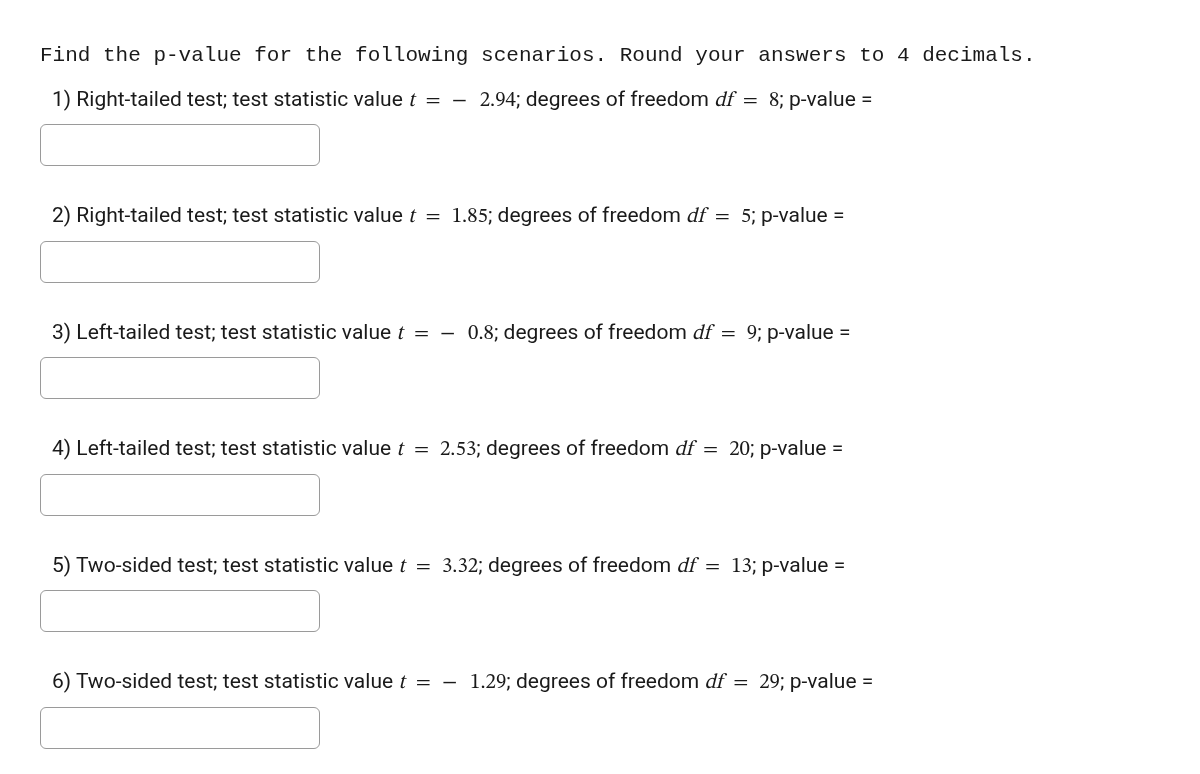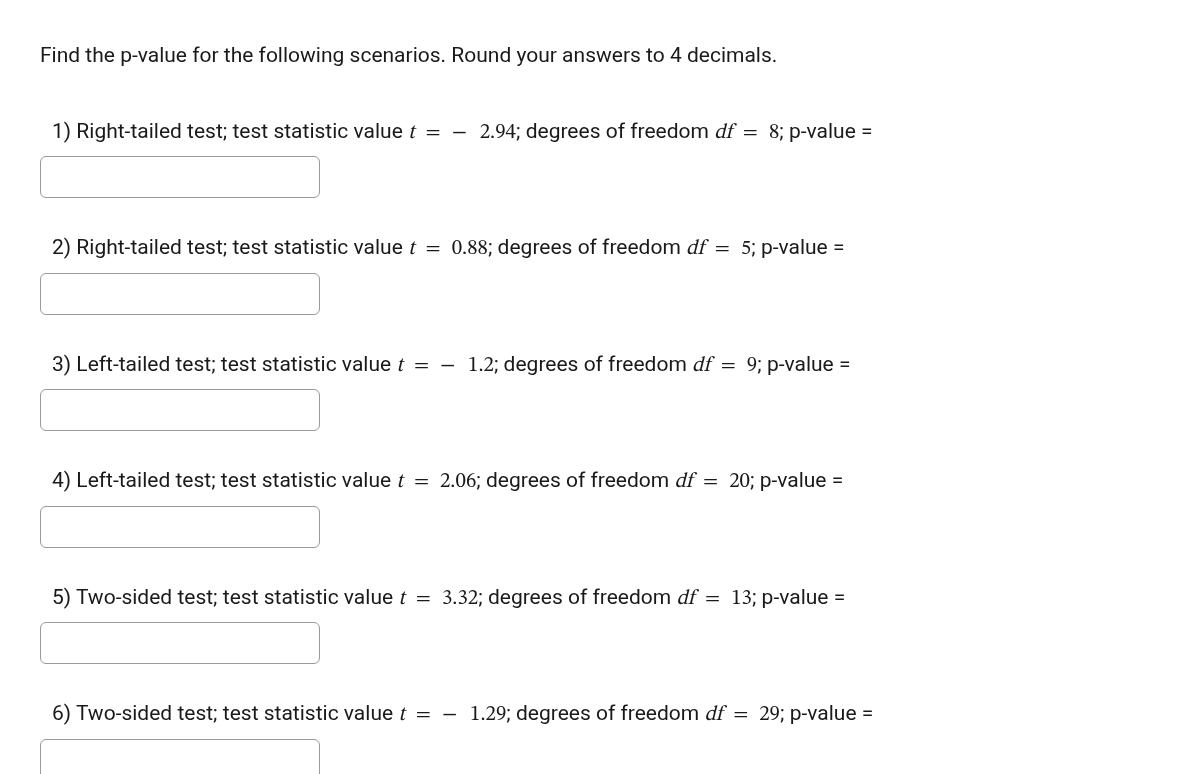--- a/index.html
+++ b/index.html
@@ -5,21 +5,22 @@
     body {
       margin: 0;
       padding: 40px 40px;
       font-family: "Segoe UI", Roboto, "Helvetica Neue", Arial, sans-serif;
       font-size: 21px;
       color: #1a1a1a;
       background: #ffffff;
       line-height: 1.5;
     }
     .instructions {
-      margin-bottom: 44px;
+      margin-bottom: 12px;
+      font-family: Liberation Mono, monospace;
     }
     .question {
       margin-bottom: 10px;
     }
     .question-text {
       margin-bottom: 8px;
       margin-left: 12px;
     }
     .question-text span {
       white-space: normal;
@@ -59,35 +60,35 @@
 
 <div class="question">
   <div class="question-text">
     <span>1) </span><span>Right-tailed test; </span><span>test statistic value </span><span class="math-var">t</span><span class="math-eq"> = </span><span class="math-neg"> − </span><span class="math-num">2.94</span><span>; degrees of freedom </span><span class="math-var">df</span><span class="math-eq"> = </span><span class="math-num">8</span><span>; p-value =</span>
   </div>
   <input type="text" class="answer-input" style="">
 </div>
 
 <div class="question">
   <div class="question-text">
-    <span>2) </span><span>Right-tailed test; </span><span>test statistic value </span><span class="math-var">t</span><span class="math-eq"> = </span><span class="math-num">0.88</span><span>; degrees of freedom </span><span class="math-var">df</span><span class="math-eq"> = </span><span class="math-num">5</span><span>; p-value =</span>
+    <span>2) </span><span>Right-tailed test; </span><span>test statistic value </span><span class="math-var">t</span><span class="math-eq"> = </span><span class="math-num">1.85</span><span>; degrees of freedom </span><span class="math-var">df</span><span class="math-eq"> = </span><span class="math-num">5</span><span>; p-value =</span>
   </div>
   <input type="text" class="answer-input" style="">
 </div>
 
 <div class="question">
   <div class="question-text">
-    <span>3) </span><span>Left-tailed test; </span><span>test statistic value </span><span class="math-var">t</span><span class="math-eq"> = </span><span class="math-neg"> − </span><span class="math-num">1.2</span><span>; degrees of freedom </span><span class="math-var">df</span><span class="math-eq"> = </span><span class="math-num">9</span><span>; p-value =</span>
+    <span>3) </span><span>Left-tailed test; </span><span>test statistic value </span><span class="math-var">t</span><span class="math-eq"> = </span><span class="math-neg"> − </span><span class="math-num">0.8</span><span>; degrees of freedom </span><span class="math-var">df</span><span class="math-eq"> = </span><span class="math-num">9</span><span>; p-value =</span>
   </div>
   <input type="text" class="answer-input" style="">
 </div>
 
 <div class="question">
   <div class="question-text">
-    <span>4) </span><span>Left-tailed test; </span><span>test statistic value </span><span class="math-var">t</span><span class="math-eq"> = </span><span class="math-num">2.06</span><span>; degrees of freedom </span><span class="math-var">df</span><span class="math-eq"> = </span><span class="math-num">20</span><span>; p-value =</span>
+    <span>4) </span><span>Left-tailed test; </span><span>test statistic value </span><span class="math-var">t</span><span class="math-eq"> = </span><span class="math-num">2.53</span><span>; degrees of freedom </span><span class="math-var">df</span><span class="math-eq"> = </span><span class="math-num">20</span><span>; p-value =</span>
   </div>
   <input type="text" class="answer-input" style="">
 </div>
 
 <div class="question">
   <div class="question-text">
     <span>5) </span><span>Two-sided test; </span><span>test statistic value </span><span class="math-var">t</span><span class="math-eq"> = </span><span class="math-num">3.32</span><span>; degrees of freedom </span><span class="math-var">df</span><span class="math-eq"> = </span><span class="math-num">13</span><span>; p-value =</span>
   </div>
   <input type="text" class="answer-input" style="">
 </div>

